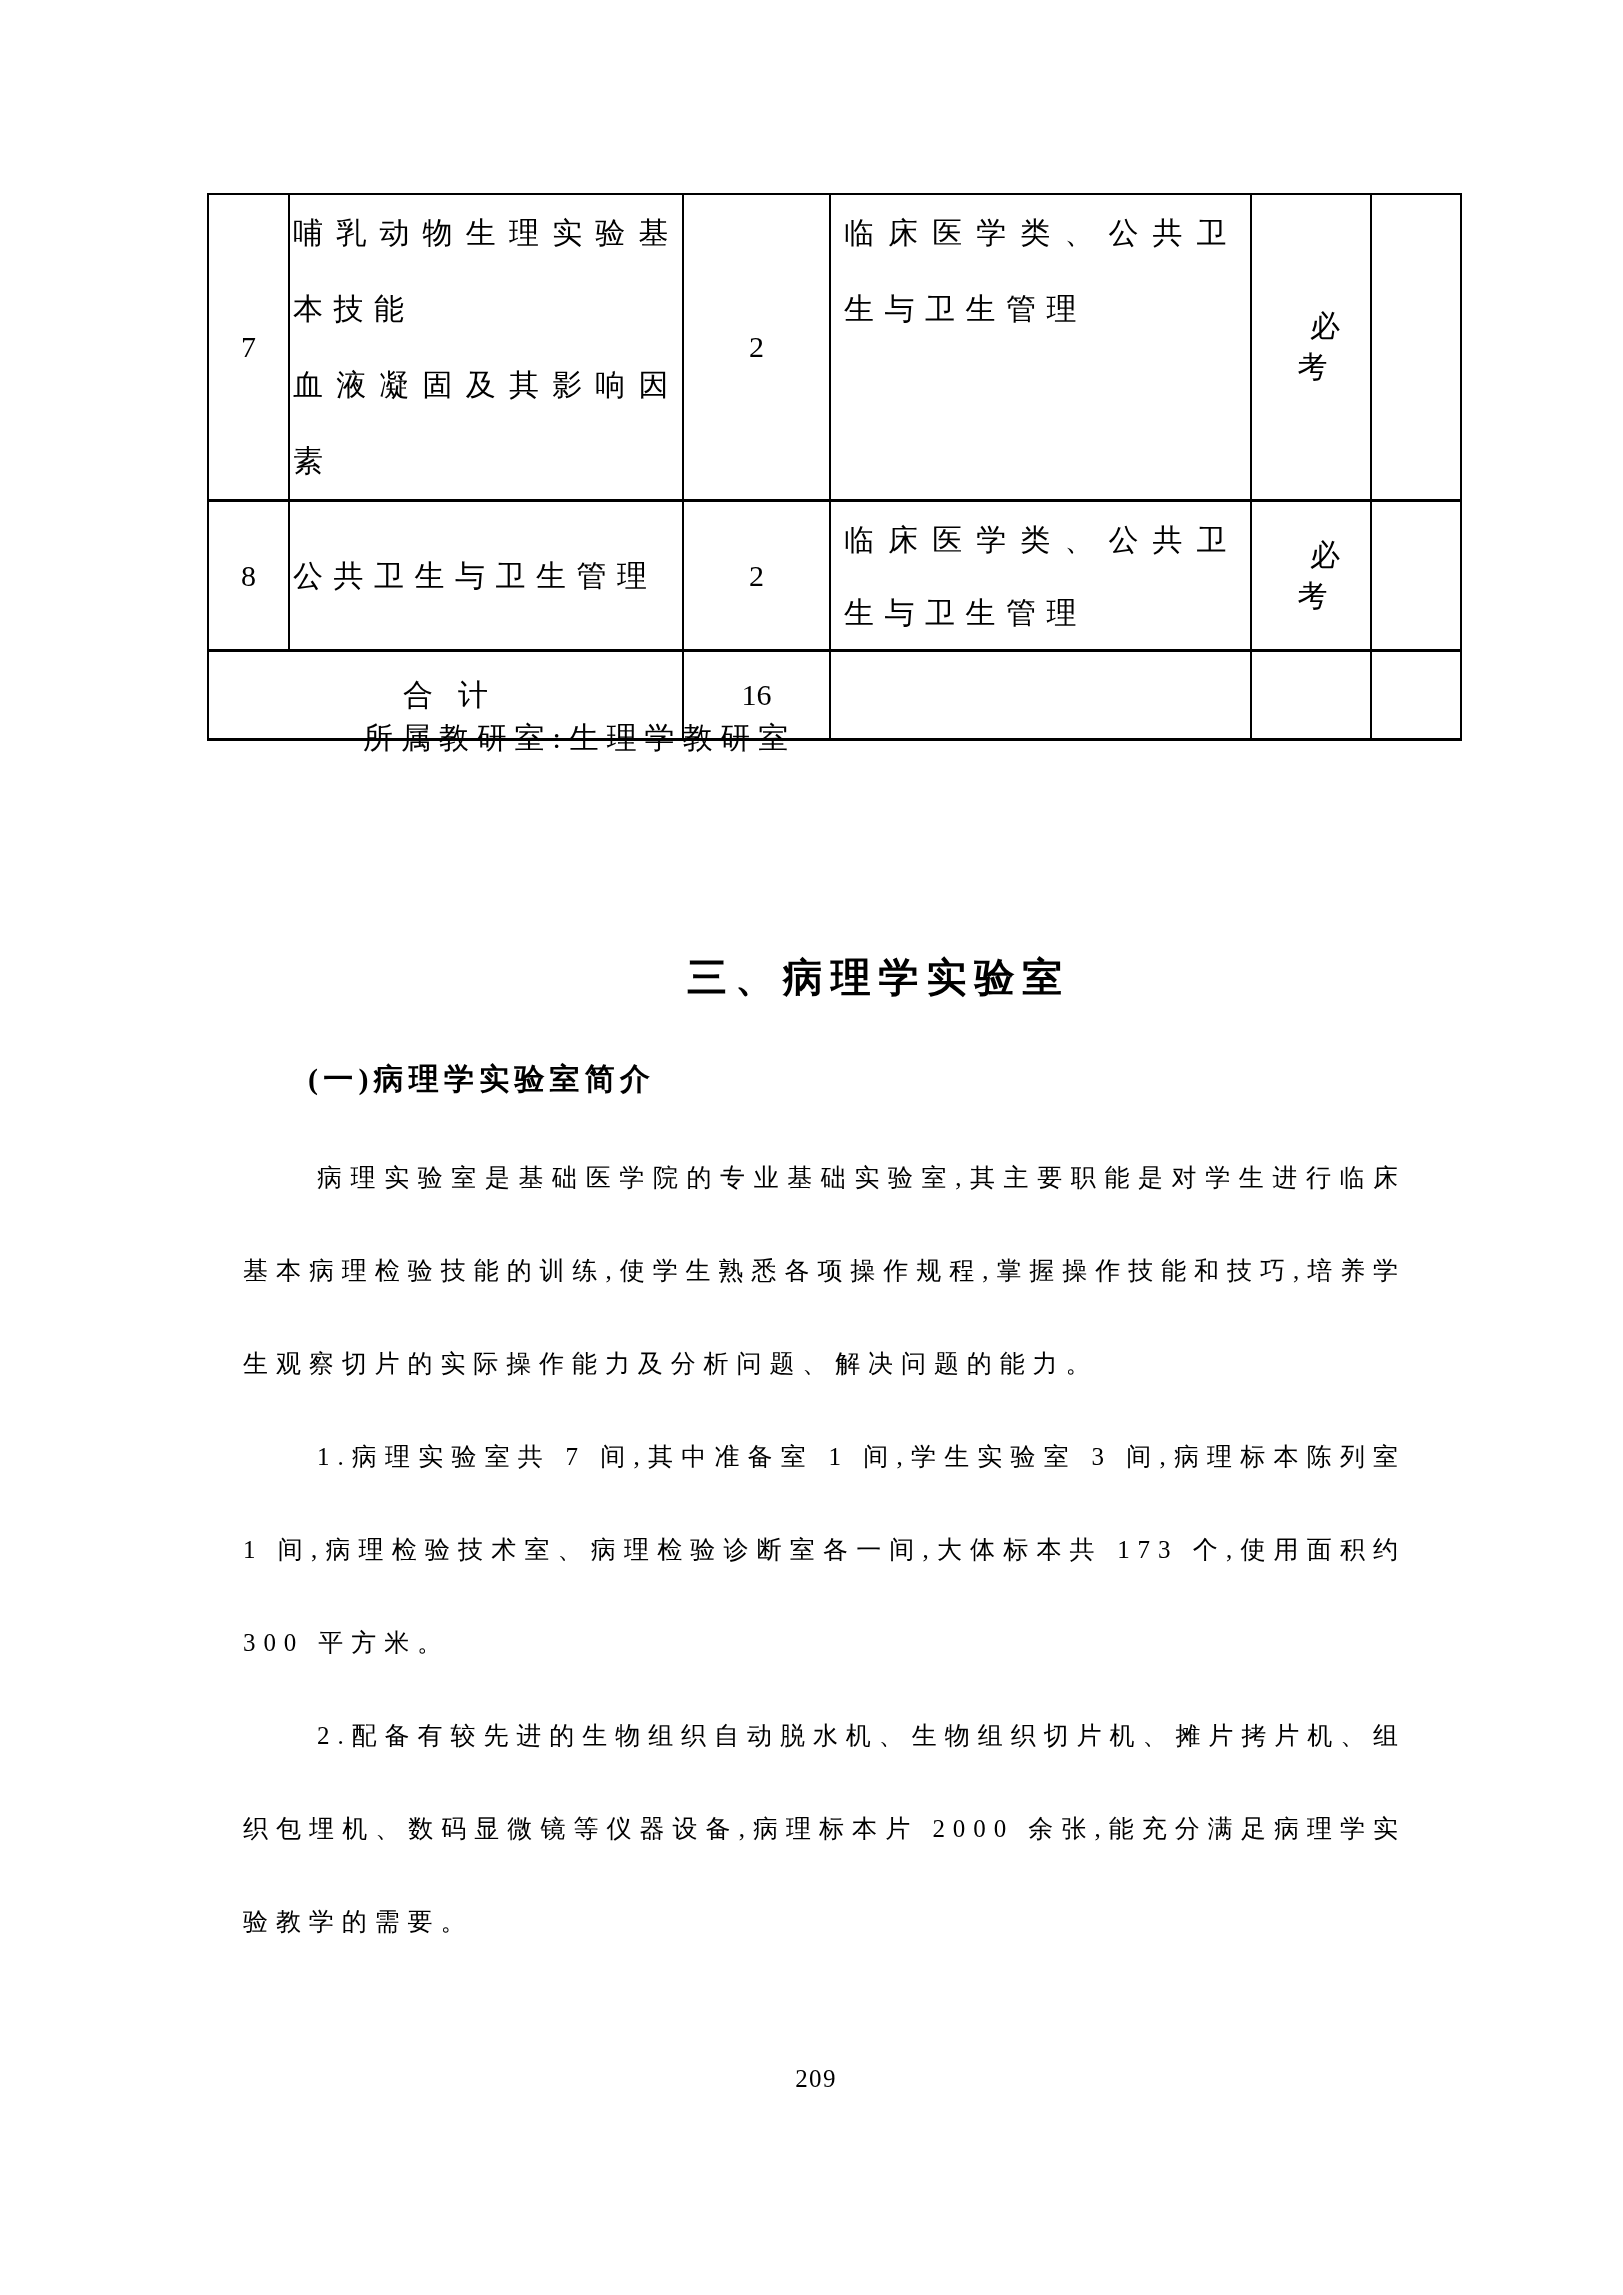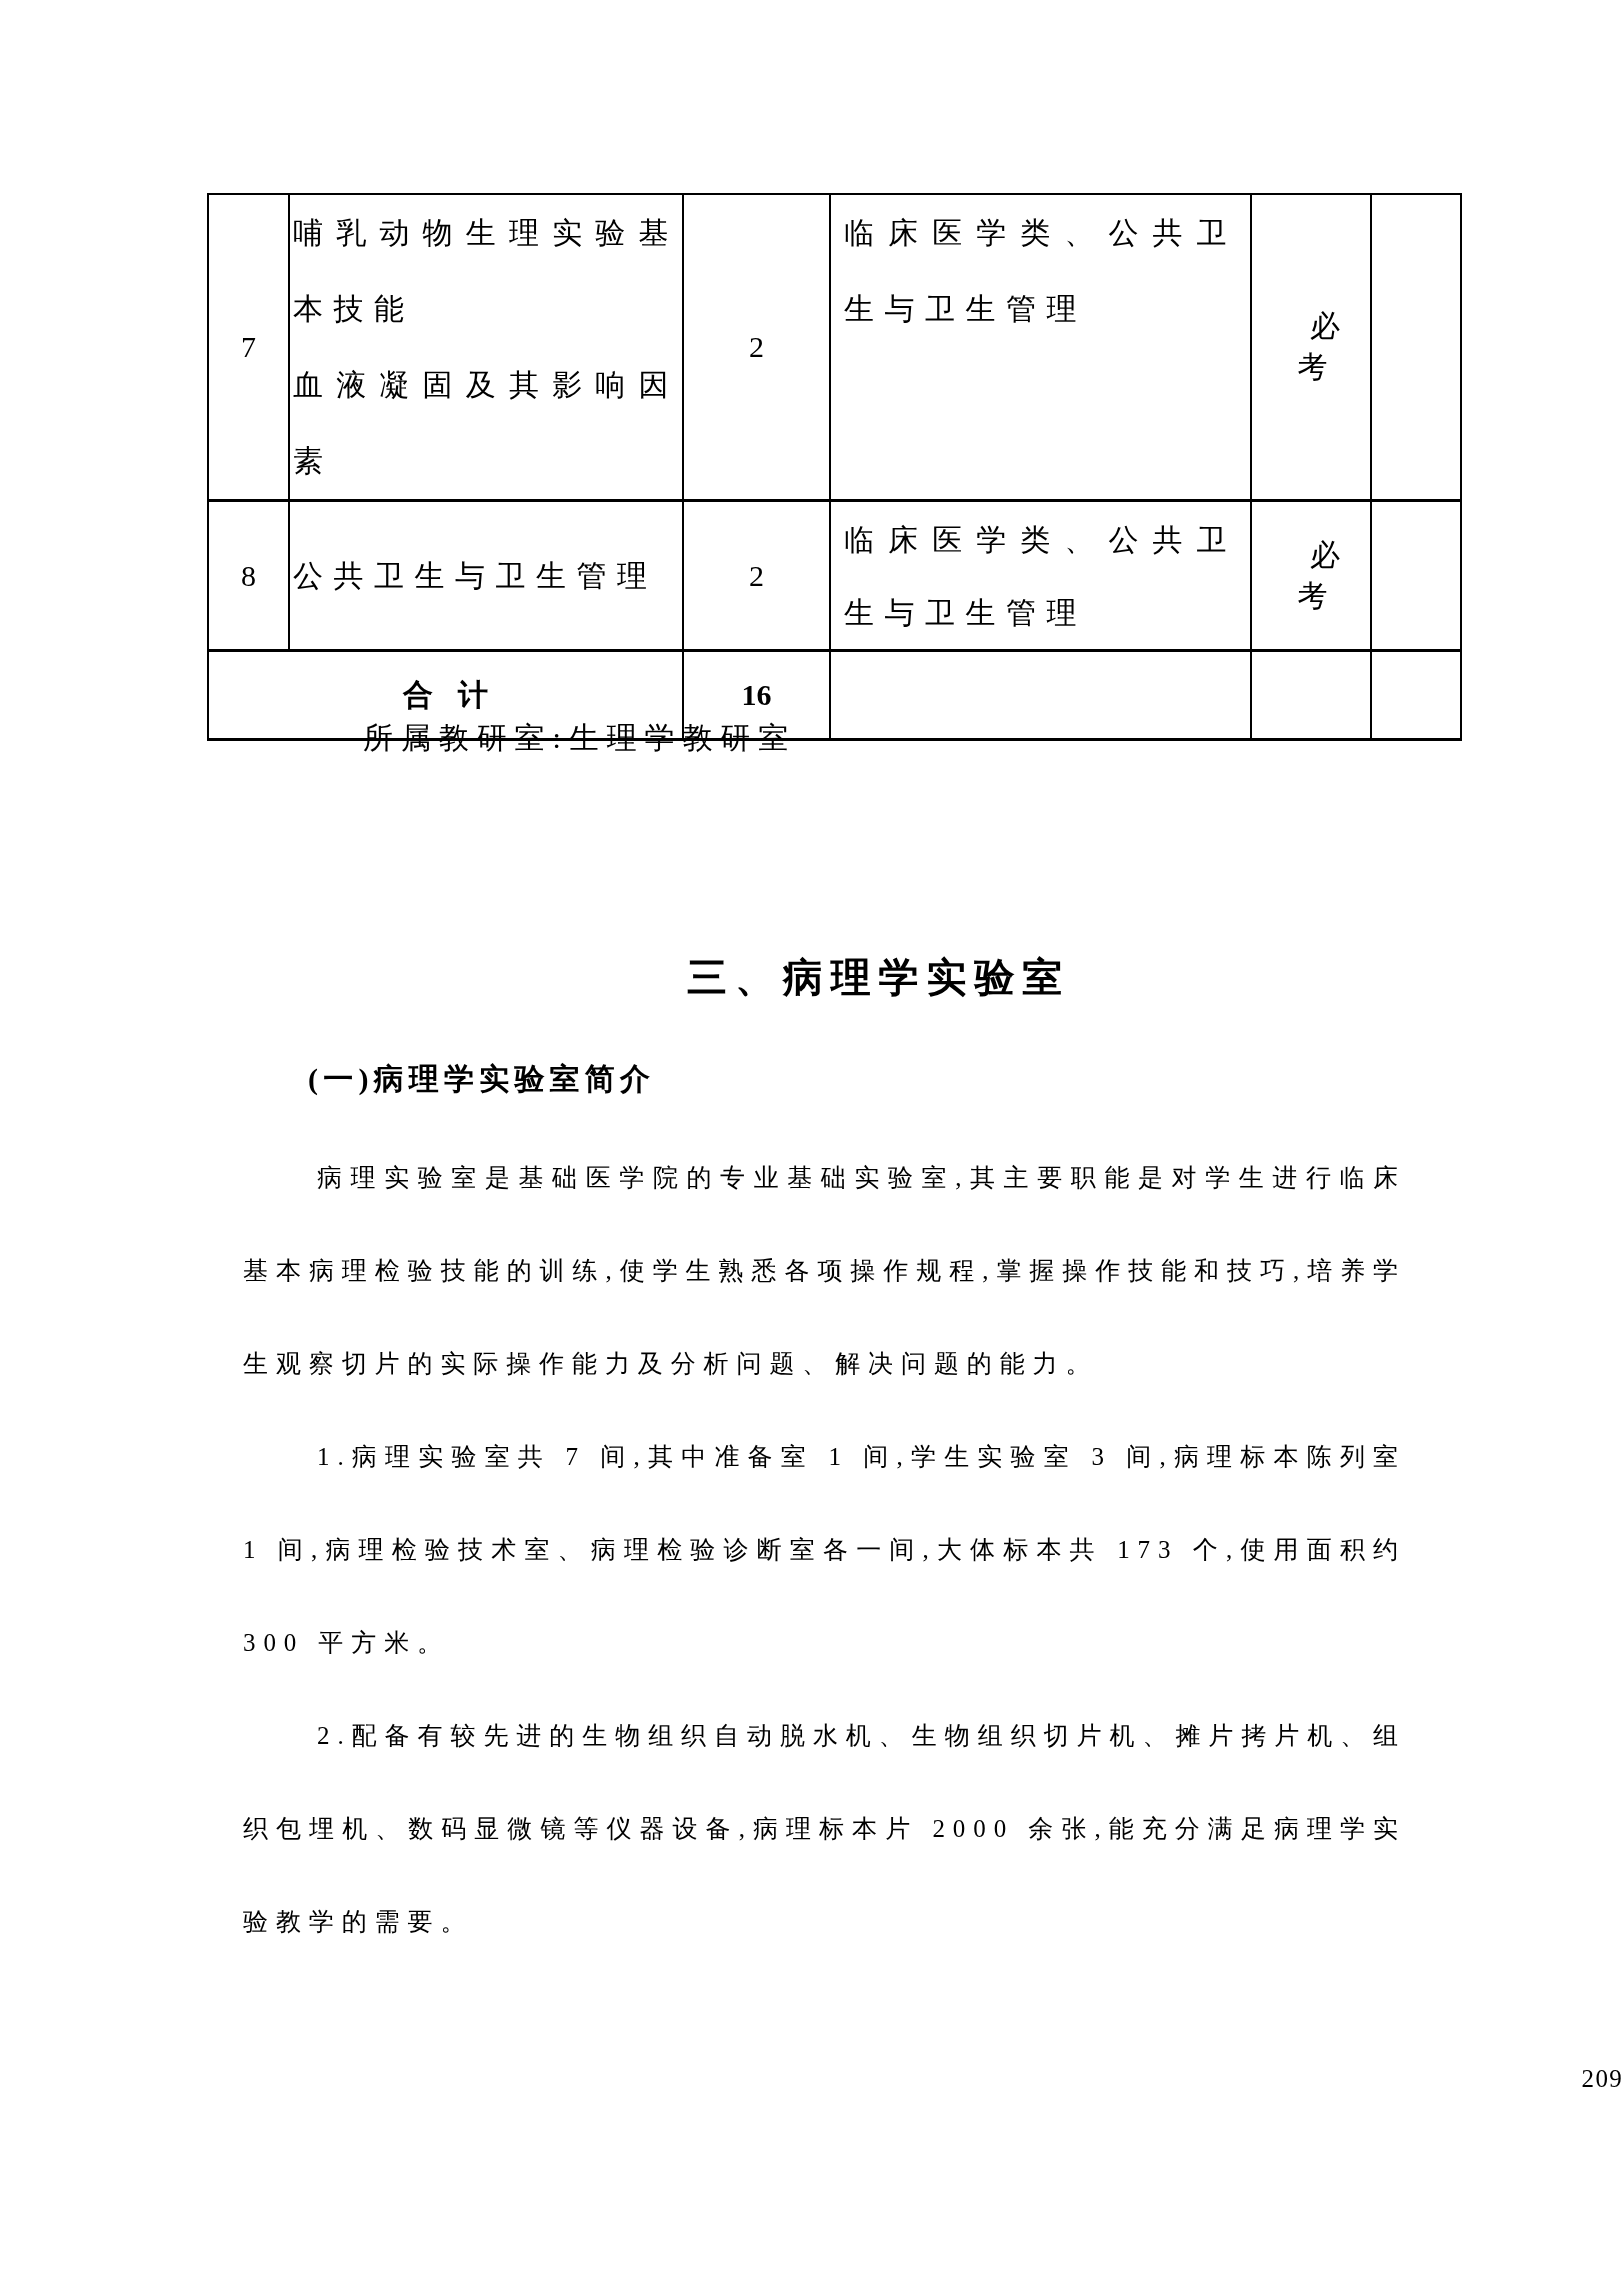--- a/index.html
+++ b/index.html
@@ -25,21 +25,21 @@
     table-layout: fixed;
     font-size: 30px;
   }
   .course-table td {
     border: 2px solid #000;
     vertical-align: middle;
     overflow: hidden;
   }
   .course-table tr.row-7 { height: 301px; }
   .course-table tr.row-8 { height: 150px; }
-  .course-table tr.row-total { height: 89px; font-weight: bold; }
+  .course-table tr.row-total { height: 89px; }
   .course-table tr.row-7 td, .course-table tr.row-8 td { border-bottom-width: 3.3px; }
   .course-table tr.row-total td { border-bottom-width: 3.9px; }
 
   .cell-num { text-align: center; }
   .cell-name {
     padding: 0 3px;
     line-height: 76px;
     letter-spacing: 10.5px;
     text-align: justify;
   }
@@ -110,21 +110,21 @@
   .body-text p {
     text-indent: 74px;
   }
 
   
   .page-number {
     position: absolute;
     left: 0;
     right: 0;
     top: 2065px;
-    text-align: right;
+    text-align: center;
     font-size: 25px;
     letter-spacing: 1.3px;
     padding-left: 9px;
   }
 </style>
 </head>
 <body>
 
 <div class="page">
 

